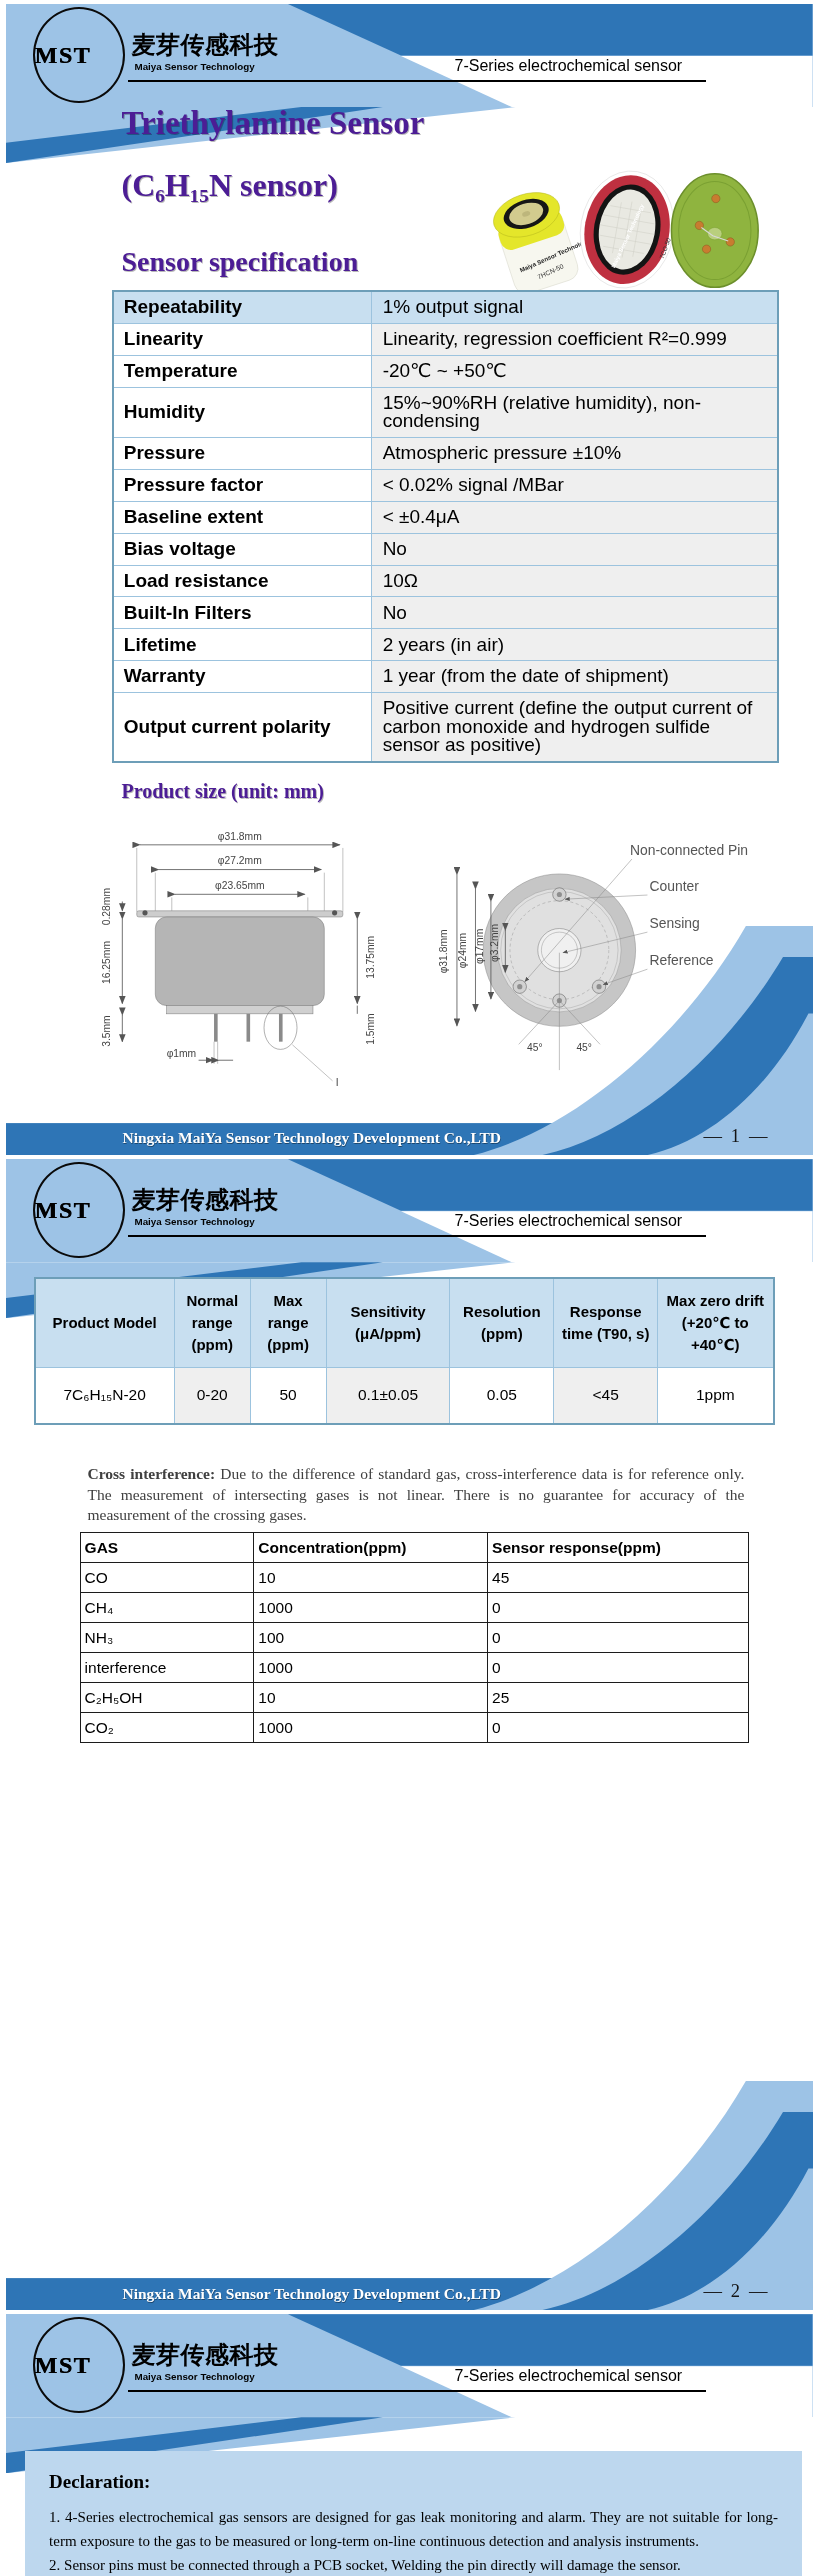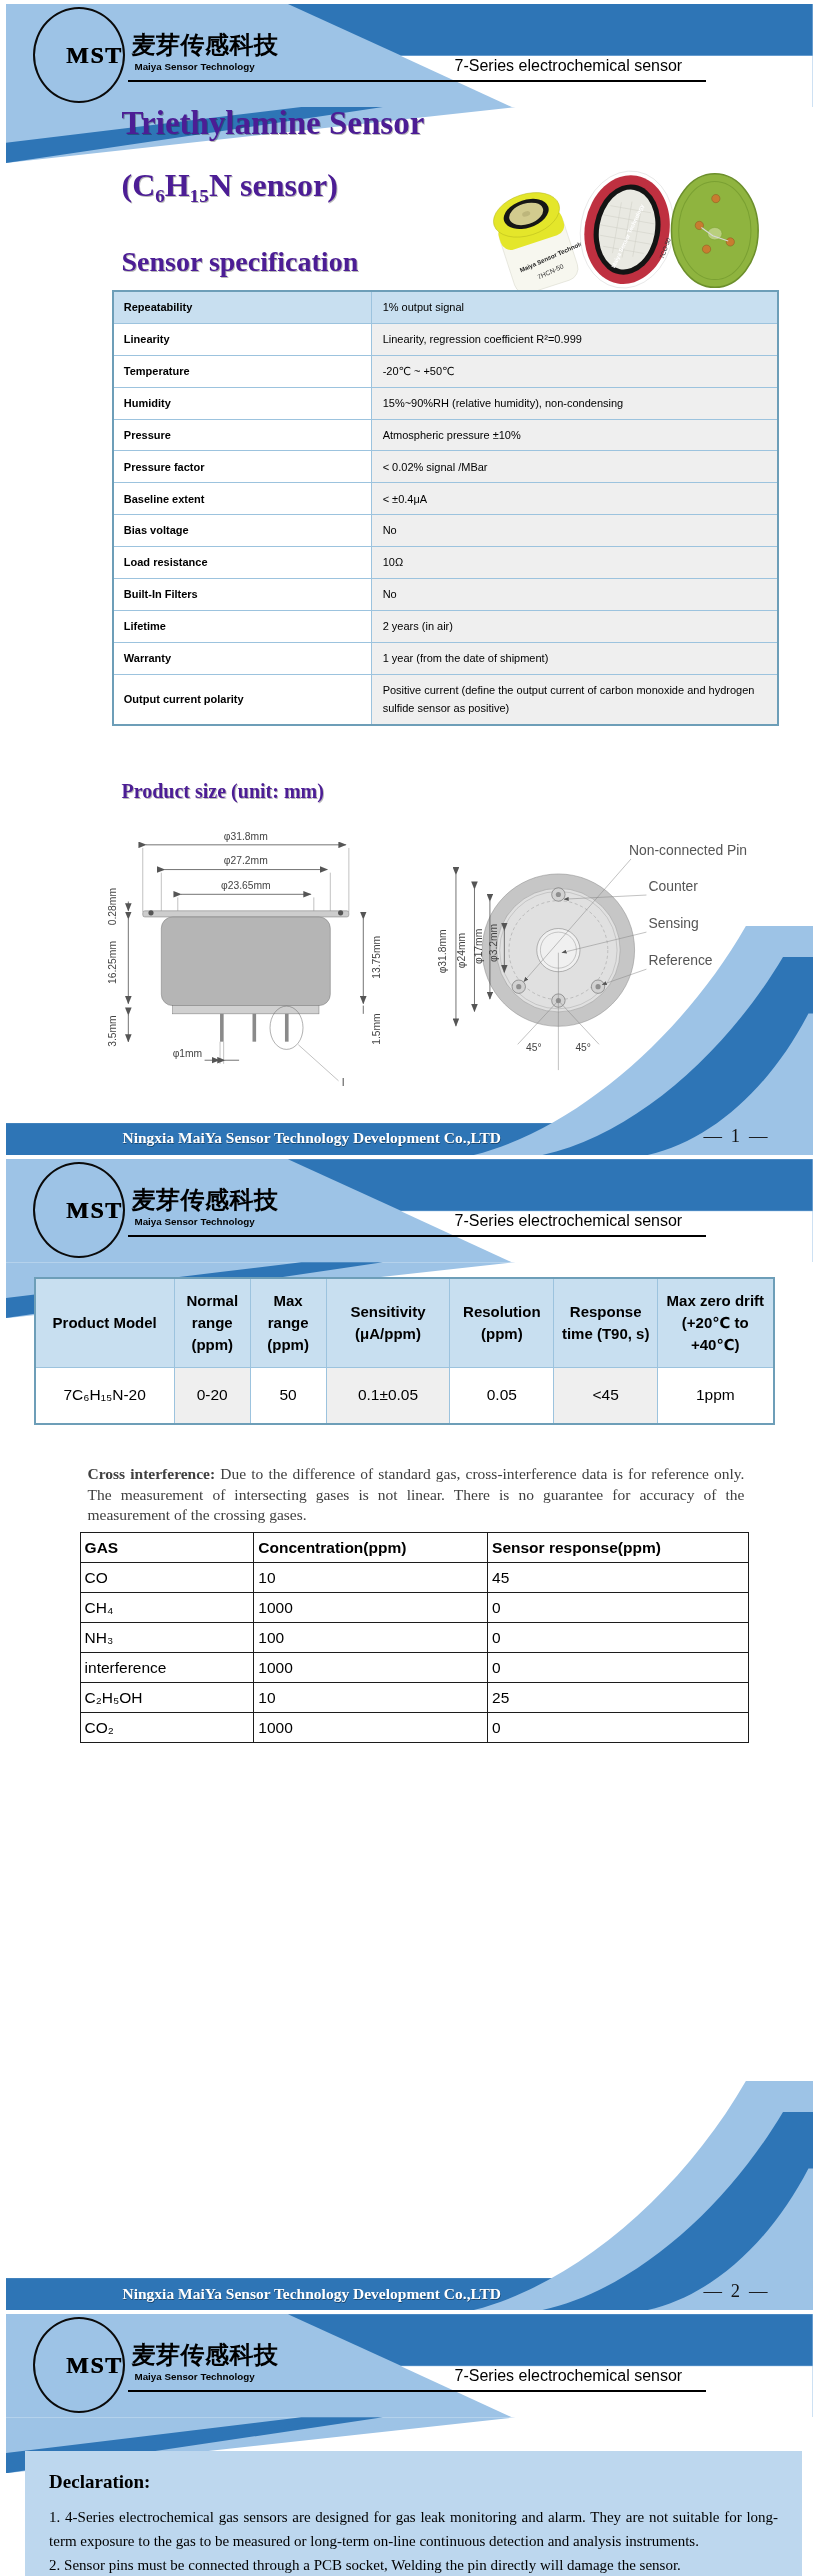--- a/index.html
+++ b/index.html
@@ -9,21 +9,21 @@
     --lt:#9dc3e6; --dk:#2e75b6; --dk2:#2d6cab;
     --tblhead:#c8dff0; --cellgray:#efefef; --bord:#9cc3de; --bordout:#6d9eb8;
   }
   body{width:818px;background:#fff;font-family:var(--sans);color:#000}
   .pg{position:relative;width:807px;height:1151px;margin:4.1px auto 0;background:#fff;overflow:hidden}
 
   
   .hdr{position:absolute;left:0;top:0;width:100%;height:103px;background:var(--lt)}
   .hdr-dark{position:absolute;inset:0;background:var(--dk);clip-path:polygon(35% 0,100% 0,100% 50%,49% 50%)}
   .hdr-white{position:absolute;left:0;top:52px;width:100%;height:52px;background:#fff;clip-path:polygon(49% 0,100% 0,100% 100%,63% 100%)}
-  .logo{position:absolute;left:27px;top:3.1px;width:92px;height:96px;border:2.6px solid #0a0a0a;border-radius:50%;display:flex;align-items:center;justify-content:flex-end}
+  .logo{position:absolute;left:27px;top:3.1px;width:92px;height:96px;border:2.6px solid #0a0a0a;border-radius:50%;display:flex;align-items:center;justify-content:flex-start}
   .logo span{font-family:var(--serif);font-weight:900;font-size:24px;letter-spacing:1.5px;text-shadow:0.5px 0 0 #000}
   .brand-cn{position:absolute;left:126px;top:25px;font-size:24px;font-weight:900;letter-spacing:0.5px}
   .brand-en{position:absolute;left:129px;top:57px;font-size:9.8px;font-weight:700}
   .series{position:absolute;left:449px;top:53px;font-size:16px}
   .hdr-line{position:absolute;left:122px;top:76px;width:578px;height:1.5px;background:#000}
   .tail-l,.tail-d{position:absolute;left:0;top:103px;width:510px;height:56px}
   .tail-l{background:var(--lt);clip-path:polygon(0 0,100% 0,0 100%)}
   .tail-d{background:var(--dk);clip-path:polygon(0 64%,58% 0,74% 0,0 100%)}
 
   
@@ -34,29 +34,29 @@
 
   
   .h-big{position:absolute;font-family:var(--serif);font-weight:700;color:#4c1d95;text-shadow:1px 1px 0 rgba(0,0,0,.28)}
   .p1-title{left:116px;top:101px;font-size:33px}
   .p1-sub{left:116px;top:163px;font-size:32px}
   .p1-spec-h{left:116px;top:242px;font-size:28px}
   .p1-size-h{left:116px;top:776px;font-size:20px}
 
   
   .spec{position:absolute;left:106px;top:286px;width:667px;border-collapse:collapse;border:2.6px solid var(--bordout);table-layout:fixed}
-  .spec td{border:1.5px solid var(--bord);font-size:11px;line-height:18.5px;padding:6.2px 10.3px;vertical-align:middle}
+  .spec td{border:1.5px solid var(--bord);font-size:19px;line-height:18.5px;padding:6.2px 10.3px;vertical-align:middle}
   .spec td:first-child{width:39%;font-weight:700;background:#fff}
   .spec td:last-child{background:var(--cellgray)}
   .spec tr.first td{background:var(--tblhead)}
   .spec tr.first td:last-child{font-weight:400}
 
   
   .photos{position:absolute;left:474px;top:144px}
-  .drawings{position:absolute;left:44px;top:820px;display:flex;gap:6px}
+  .drawings{position:absolute;left:38px;top:820px;display:flex;gap:13px}
   .dim{font-size:20px;fill:#444;font-family:var(--sans)}
   .pinlab{font-size:27px;fill:#555;font-family:var(--sans)}
   .dln{stroke:#555;stroke-width:1.6;fill:none}
   .xln{stroke:#888;stroke-width:1;fill:none}
 
   
   .model{position:absolute;left:28px;top:118px;width:741px;border-collapse:collapse;border:2.1px solid var(--bordout);text-align:center;table-layout:fixed}
   .model th{background:var(--tblhead);border:1.5px solid var(--bord);font-size:15px;font-weight:700;padding:11.3px 3.1px;line-height:21.6px;vertical-align:middle}
   .model td{border:1.5px solid var(--bord);font-size:15.5px;padding:18.5px 3.1px;background:#fff}
   .model td:nth-child(even){background:var(--cellgray)}

